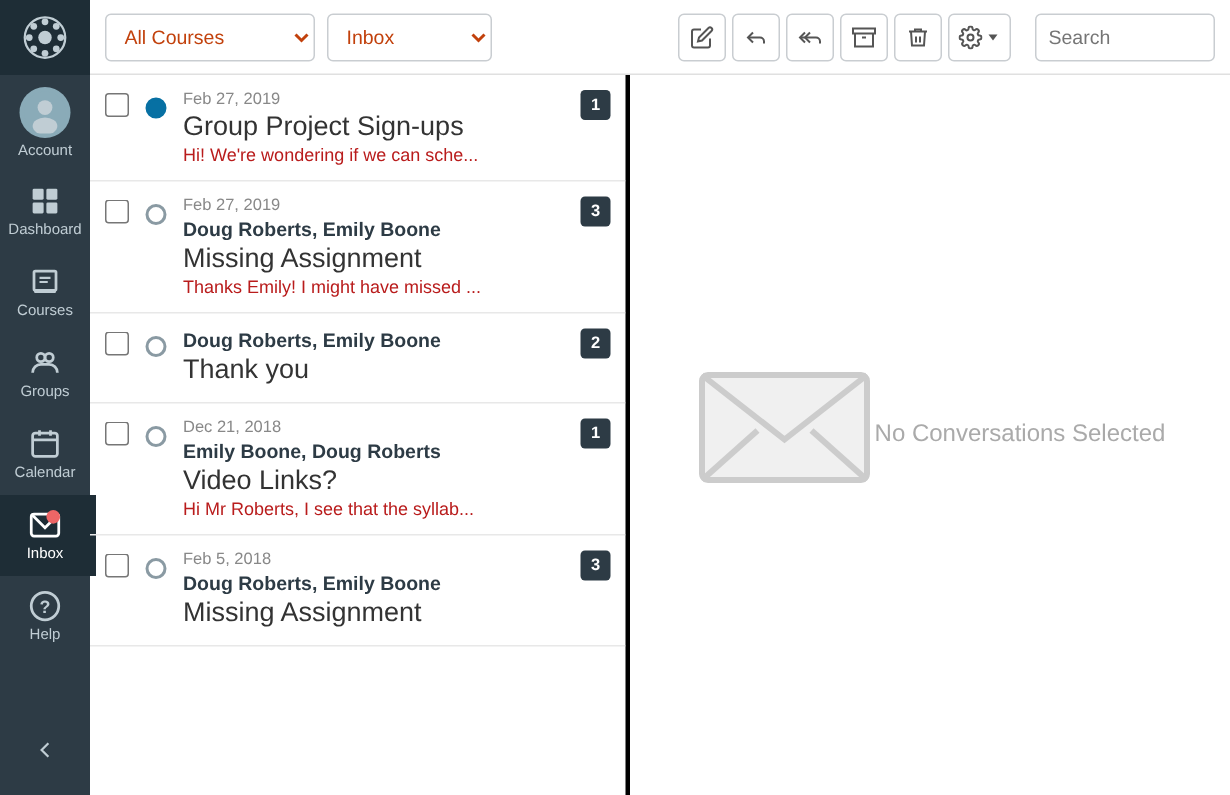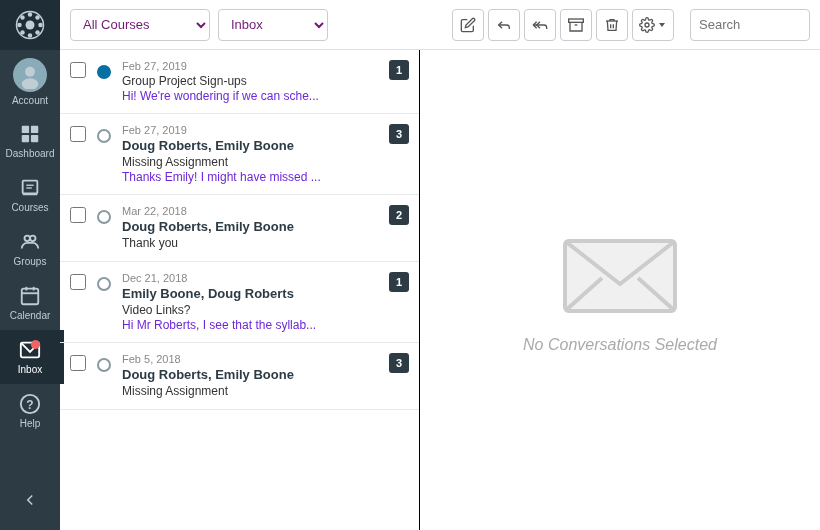--- a/index.html
+++ b/index.html
@@ -87,21 +87,21 @@
       align-items: center;
       padding: 0 10px;
       gap: 8px;
     }
     .toolbar-select {
       height: 32px;
       border: 1px solid #c9cdd1;
       border-radius: 4px;
       padding: 0 8px;
       font-size: 13px;
-      color: #701a75;
+      color: #c2410c;
       background: #fff;
       cursor: pointer;
     }
     .toolbar-select-courses {
       width: 140px;
     }
     .toolbar-select-inbox {
       width: 110px;
     }
     .toolbar-spacer { flex: 1; }
@@ -142,21 +142,21 @@
     
     .body-area {
       flex: 1;
       display: flex;
       overflow: hidden;
     }
 
     
     .message-list {
       width: 360px;
-      border-right: 1px solid #000000;
+      border-right: 3px solid #000000;
       overflow-y: auto;
       flex-shrink: 0;
     }
     .message-item {
       border-bottom: 1px solid #e8e8e8;
       padding: 10px 10px 10px 10px;
       cursor: pointer;
       display: flex;
       align-items: flex-start;
       gap: 8px;
@@ -200,27 +200,27 @@
     .message-sender {
       font-size: 13px;
       font-weight: 600;
       color: #2d3b45;
       margin-bottom: 2px;
       white-space: nowrap;
       overflow: hidden;
       text-overflow: ellipsis;
     }
     .message-subject {
-      font-size: 12px;
+      font-size: 18px;
       color: #333;
       margin-bottom: 1px;
     }
     .message-preview {
       font-size: 12px;
-      color: #6d28d9;
+      color: #b91c1c;
       white-space: nowrap;
       overflow: hidden;
       text-overflow: ellipsis;
     }
     .message-badge {
       position: absolute;
       top: 10px;
       right: 10px;
       background: #2d3b45;
       color: #fff;
@@ -232,25 +232,24 @@
       display: flex;
       align-items: center;
       justify-content: center;
       padding: 0 5px;
     }
 
     
     .empty-state {
       flex: 1;
       display: flex;
-      flex-direction: column;
+      flex-direction: row;
       align-items: center;
       justify-content: center;
       color: #aaa;
-      font-style: italic;
     }
     .envelope-icon {
       width: 120px;
       height: 90px;
       margin-bottom: 20px;
     }
     .empty-state-text {
       font-size: 16px;
       color: #aaa;
     }
@@ -436,21 +435,20 @@
       <div class="message-preview">Thanks Emily! I might have missed ...</div>
     </div>
     <div class="message-badge">3</div>
   </div>
         <div class="message-item">
     <input type="checkbox" class="message-checkbox" style="">
     <div class="message-avatar-area">
       <div class="read-circle"></div>
     </div>
     <div class="message-body">
-      <div class="message-date">Mar 22, 2018</div>
       <div class="message-sender">Doug Roberts, Emily Boone</div>
       <div class="message-subject">Thank you</div>
     </div>
     <div class="message-badge">2</div>
   </div>
         <div class="message-item">
     <input type="checkbox" class="message-checkbox" style="">
     <div class="message-avatar-area">
       <div class="read-circle"></div>
     </div>

